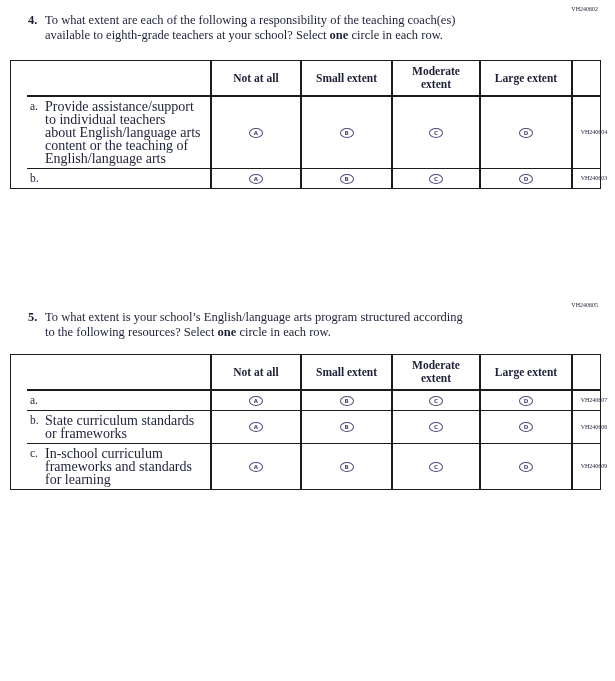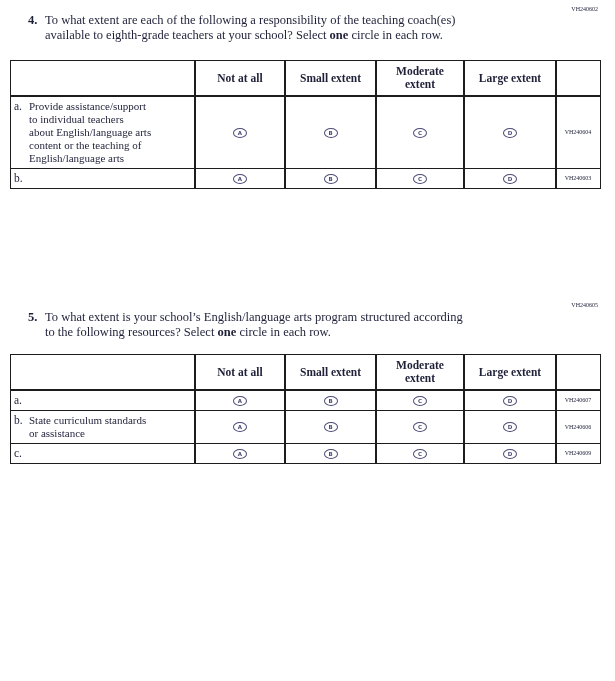--- a/index.html
+++ b/index.html
@@ -33,20 +33,21 @@
   .qp-1{top:310px}
   .q-num{font-weight:bold;width:17px;flex:none;}
   .q-text{white-space:pre-line;width:545px;}
   .q-text b{font-weight:bold;}
   
   .resp-table{
     position:absolute;left:10px;width:591px;
     box-sizing:border-box;
     border:1.5px solid var(--border);
     background:#fff;
+    padding-left:16px;
   }
   .t-0{top:60px}
   .t-1{top:354px}
   .t-row{
     display:grid;
     grid-template-columns:183px 90px 91px 88px 92px 44px;
   }
   .t-header{height:34px;border-bottom:2.5px solid var(--border);}
   .t-sep{border-top:1px solid var(--border);}
   .t-cell{box-sizing:border-box;min-width:0;}
@@ -54,21 +55,21 @@
   .c-opt{
     display:flex;align-items:center;justify-content:center;
     text-align:center;
   }
   .c-head{
     font-weight:bold;font-size:11.5px;line-height:13px;
     white-space:pre-line;
   }
   .c-item{display:flex;padding:3px 2px 3px 3px;}
   .item-label{flex:none;width:15px;font-size:11.5px;line-height:13px;}
-  .item-text{white-space:pre-line;font-size:11px;line-height:13px;}
+  .item-text{white-space:pre-line;font-size:14px;line-height:13px;}
   .c-code{
     display:flex;align-items:center;justify-content:center;
     font-size:6px;line-height:7px;
   }
   .bubble{
     box-sizing:border-box;
     width:14px;height:10px;
     border:1px solid var(--bubble);
     border-radius:50%;
     color:var(--bubble);
@@ -173,39 +174,42 @@
         </div>
         <div class="t-cell c-opt">
           <span class="bubble">D</span>
         </div>
         <div class="t-cell c-code">VH240607</div>
       </div>
       <div class="t-row t-body t-sep">
         <div class="t-cell c-item">
           <span class="item-label">b.</span>
           <span class="item-text">State curriculum standards
-or assistance</span>
+or frameworks</span>
         </div>
         <div class="t-cell c-opt">
           <span class="bubble">A</span>
         </div>
         <div class="t-cell c-opt">
           <span class="bubble">B</span>
         </div>
         <div class="t-cell c-opt">
           <span class="bubble">C</span>
         </div>
         <div class="t-cell c-opt">
           <span class="bubble">D</span>
         </div>
         <div class="t-cell c-code">VH240606</div>
       </div>
       <div class="t-row t-body t-sep">
         <div class="t-cell c-item">
           <span class="item-label">c.</span>
+          <span class="item-text">In-school curriculum
+frameworks and standards
+for learning</span>
         </div>
         <div class="t-cell c-opt">
           <span class="bubble">A</span>
         </div>
         <div class="t-cell c-opt">
           <span class="bubble">B</span>
         </div>
         <div class="t-cell c-opt">
           <span class="bubble">C</span>
         </div>

